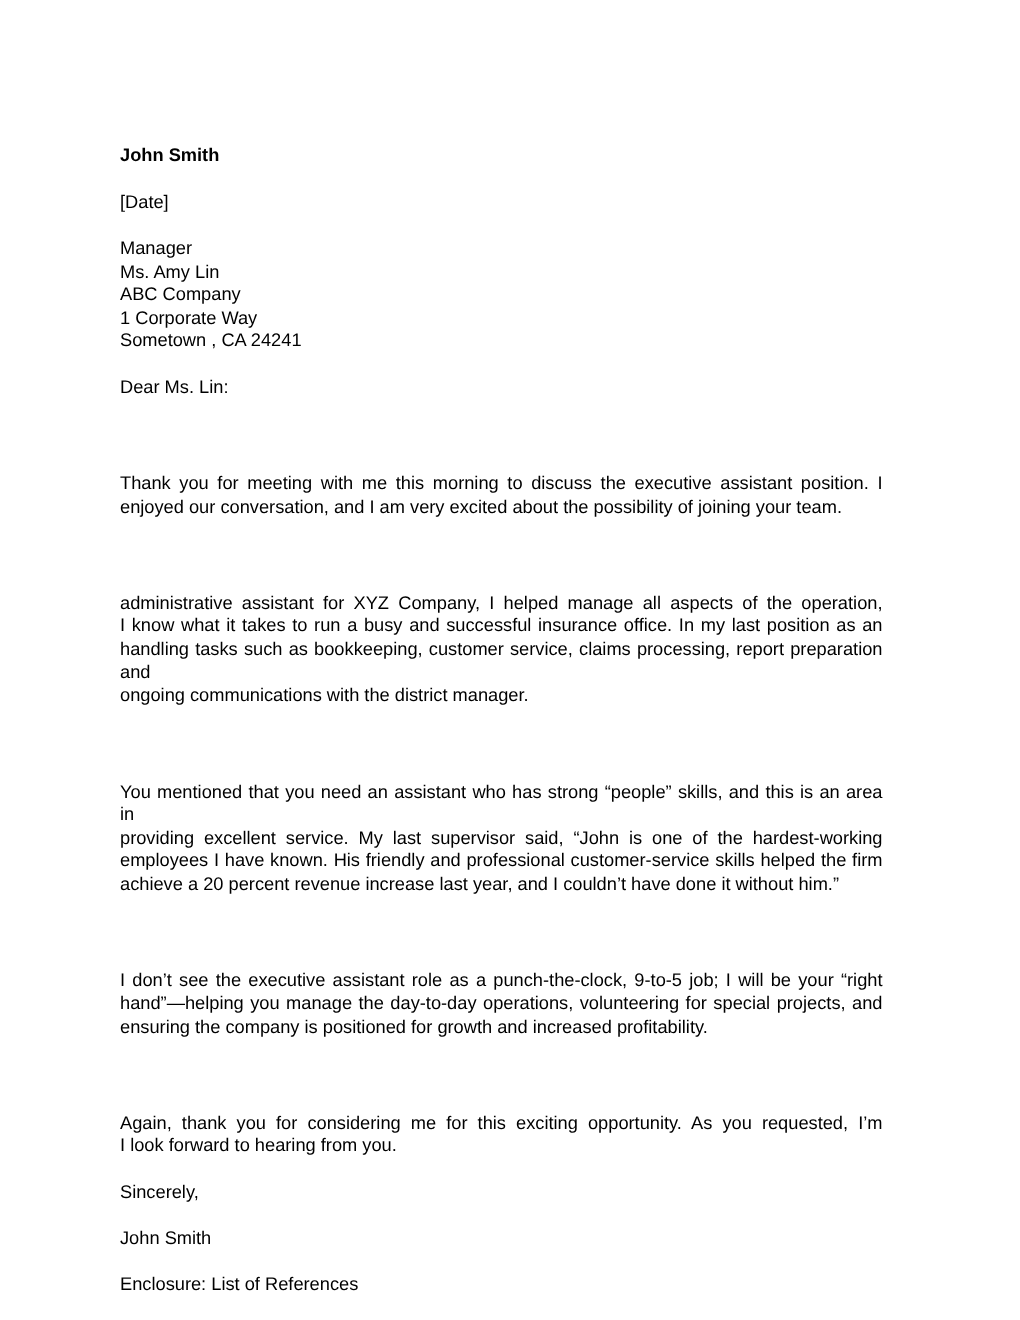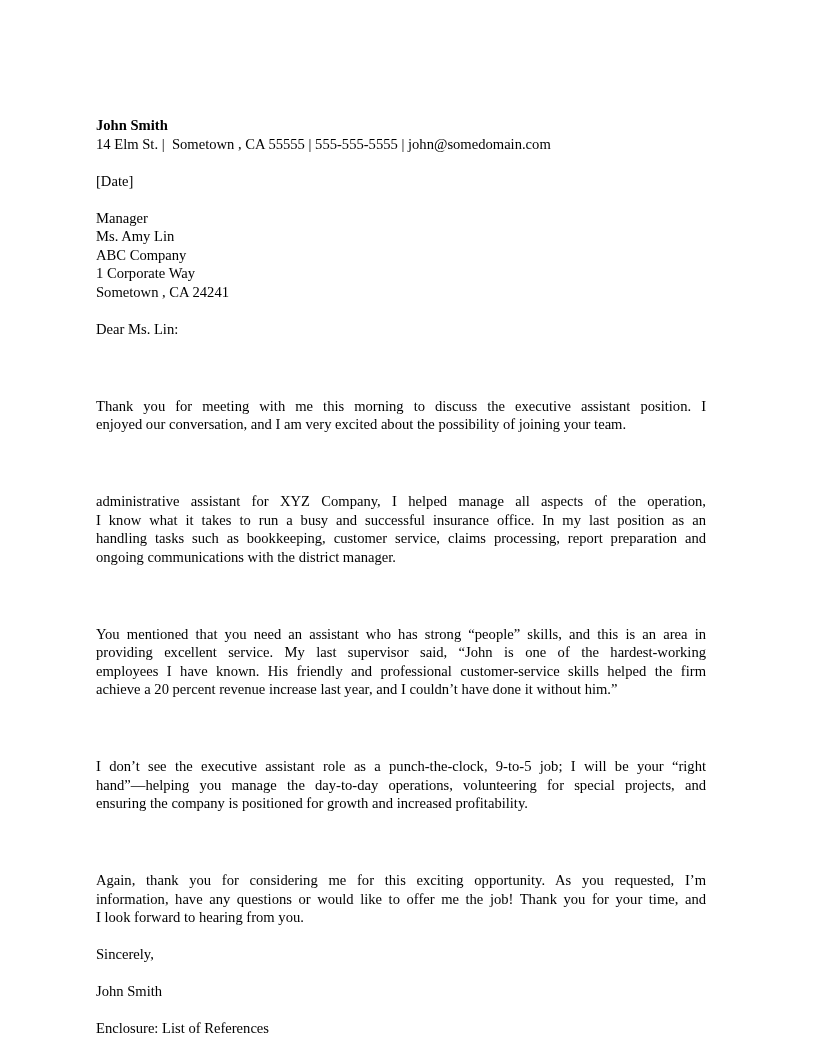--- a/index.html
+++ b/index.html
@@ -1,34 +1,33 @@
 <!DOCTYPE html>
 <html><head>
 <meta charset="utf-8">
 <style>
   html, body { margin: 0; padding: 0; background: #ffffff; }
   body { width: 816px; height: 1056px; position: relative; overflow: hidden; }
   .page {
     position: absolute; left: 96px; top: 116px; width: 610px;
-    font-family: Liberation Serif, serif; font-size: 14.6px; line-height: 18.5px; color: #000;
+    font-family: Liberation Sans, sans-serif; font-size: 14.6px; line-height: 18.5px; color: #000;
   }
   .line { display: block; white-space: pre; }
   .bold { font-weight: bold; }
   .gap { height: 18.5px; }
   .para { text-align: justify; text-align-last: left; margin-top: 40px; }
   .para .l { display: block; text-align: justify; text-align-last: justify; white-space: normal; }
   .para .l.last { text-align-last: left; }
 </style>
 </head>
 <body>
 
 <div class="page">
   <div>
     <span class="line bold">John Smith</span>
-    <span class="line">14 Elm St. |  Sometown , CA 55555 | 555-555-5555 | john@somedomain.com</span>
   </div>
   <div class="gap"></div>
   <span class="line">[Date]</span>
   <div class="gap"></div>
   <div>
     <span class="line">Manager</span>
     <span class="line">Ms. Amy Lin</span>
     <span class="line">ABC Company</span>
     <span class="line">1 Corporate Way</span>
     <span class="line">Sometown , CA 24241</span>
@@ -58,21 +57,20 @@
       </div>
       <div class="gap"></div>
       <div class="para">
         <span class="l">I don’t see the executive assistant role as a punch-the-clock, 9-to-5 job; I will be your “right</span>
         <span class="l">hand”—helping you manage the day-to-day operations, volunteering for special projects, and</span>
         <span class="l last">ensuring the company is positioned for growth and increased profitability.</span>
       </div>
       <div class="gap"></div>
       <div class="para">
         <span class="l">Again, thank you for considering me for this exciting opportunity. As you requested, I’m</span>
-        <span class="l">information, have any questions or would like to offer me the job! Thank you for your time, and</span>
         <span class="l last">I look forward to hearing from you.</span>
       </div>
       <div class="gap"></div>
     </div>
 
   <span class="line">Sincerely,</span>
   <div class="gap"></div>
   <span class="line">John Smith</span>
   <div class="gap"></div>
   <span class="line">Enclosure: List of References</span>

